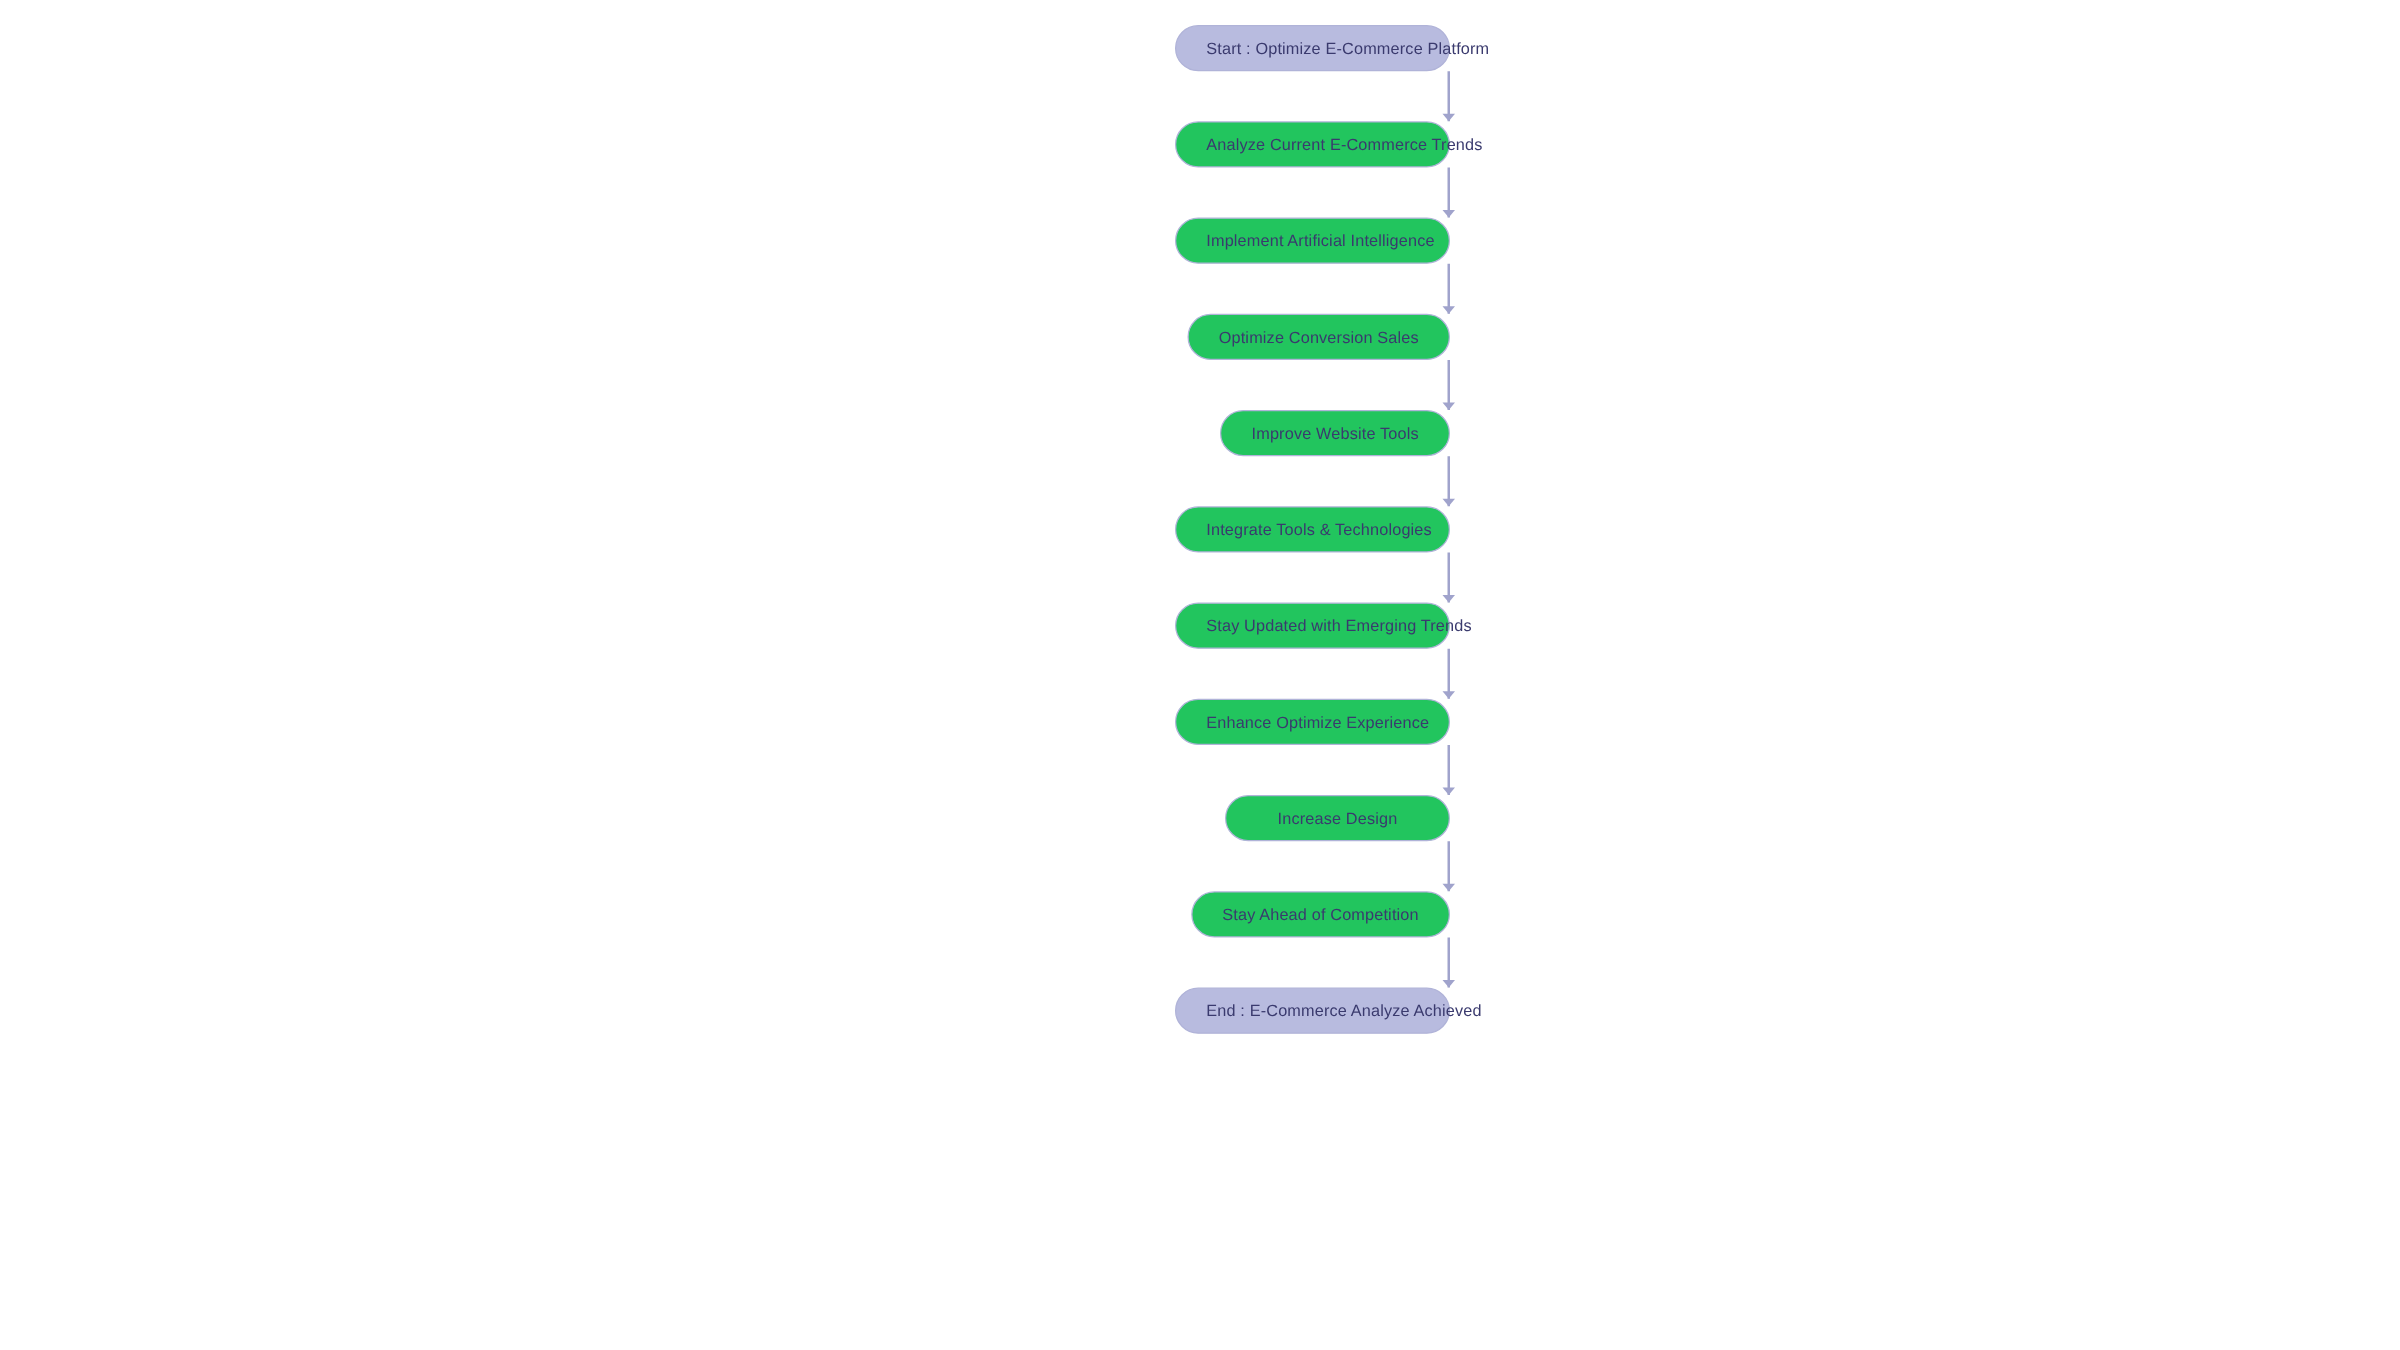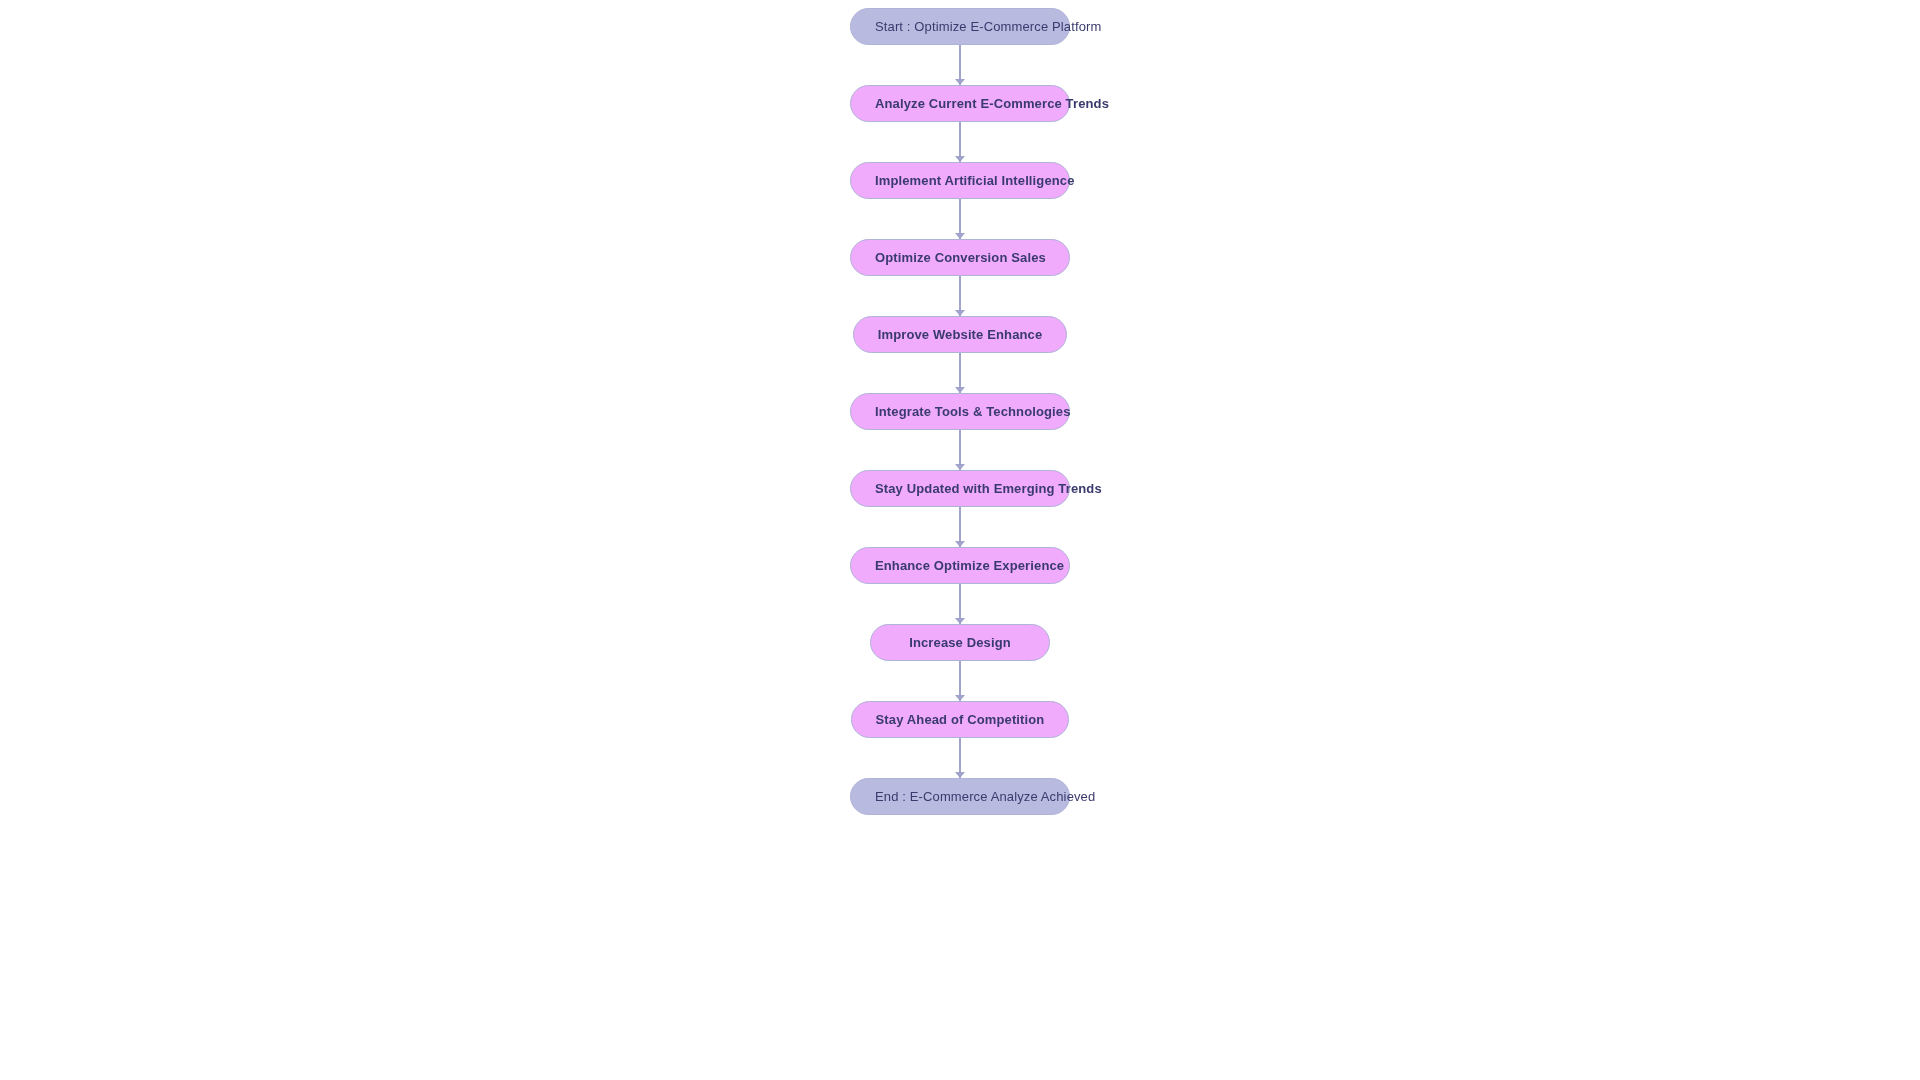--- a/index.html
+++ b/index.html
@@ -15,33 +15,33 @@
       height: 1080px;
       overflow: auto;
       display: flex;
       justify-content: center;
       align-items: flex-start;
     }
 
     .flowchart-container {
       display: flex;
       flex-direction: column;
-      align-items: center;
-      padding: 8px 0 40px 0;
+      align-items: flex-end;
+      padding: 20px 0 40px 0;
       width: 400px;
     }
 
     .flow-node {
-      background: #f0abfc;
+      background: #22c55e;
       border-radius: 20px;
       padding: 10px 24px;
       text-align: center;
       font-size: 13px;
       color: #3a3a6e;
-      font-weight: 700;
+      font-weight: 400;
       letter-spacing: 0.01em;
       min-width: 180px;
       max-width: 220px;
       white-space: nowrap;
       border: 1px solid #b0b3d8;
     }
 
     .flow-node.start-end {
       background: #b8bbdf;
       font-weight: 500;
@@ -75,21 +75,21 @@
 
 <div class="flowchart-container">
 <div class="flow-node start-end">Start : Optimize E-Commerce Platform</div>
     <div class="flow-arrow"></div>
     <div class="flow-node">Analyze Current E-Commerce Trends</div>
     <div class="flow-arrow"></div>
     <div class="flow-node">Implement Artificial Intelligence</div>
     <div class="flow-arrow"></div>
     <div class="flow-node">Optimize Conversion Sales</div>
     <div class="flow-arrow"></div>
-    <div class="flow-node">Improve Website Enhance</div>
+    <div class="flow-node">Improve Website Tools</div>
     <div class="flow-arrow"></div>
     <div class="flow-node">Integrate Tools &amp; Technologies</div>
     <div class="flow-arrow"></div>
     <div class="flow-node">Stay Updated with Emerging Trends</div>
     <div class="flow-arrow"></div>
     <div class="flow-node">Enhance Optimize Experience</div>
     <div class="flow-arrow"></div>
     <div class="flow-node">Increase Design</div>
     <div class="flow-arrow"></div>
     <div class="flow-node">Stay Ahead of Competition</div>

